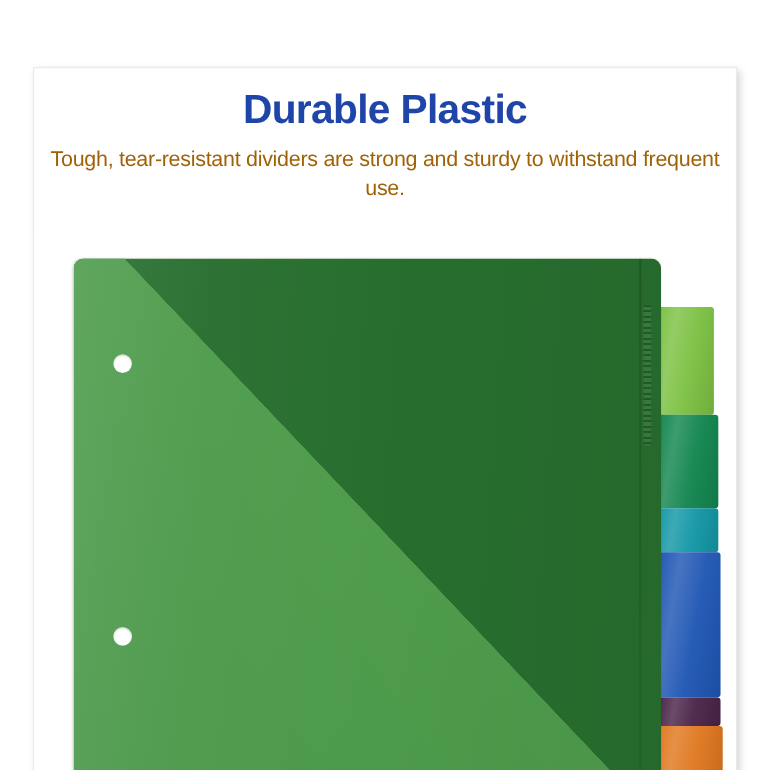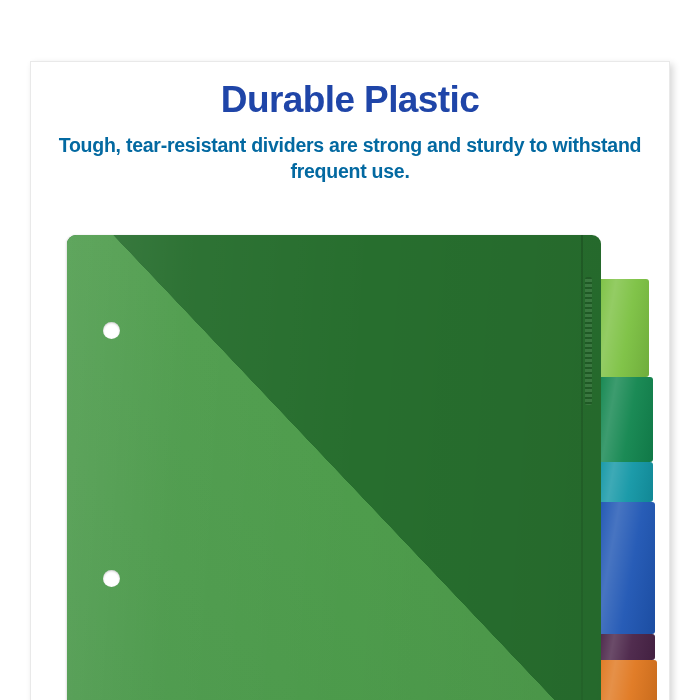--- a/index.html
+++ b/index.html
@@ -51,23 +51,23 @@
     line-height: 44px;
     font-weight: bold;
     letter-spacing: -0.6px;
     color: #1f45a8;
   }
   .subhead {
     margin: 10px 14px 0 14px;
     font-family: "Liberation Sans", sans-serif;
     font-size: 19.5px;
     line-height: 26px;
-    font-weight: bold;
+    font-weight: normal;
     letter-spacing: -0.25px;
-    color: #0369a1;
+    color: #a16207;
   }
 
   
   .photo {
     position: absolute;
     left: 0;
     top: 145px;
     width: 638px;
     height: 496px;
     background: #ffffff;

